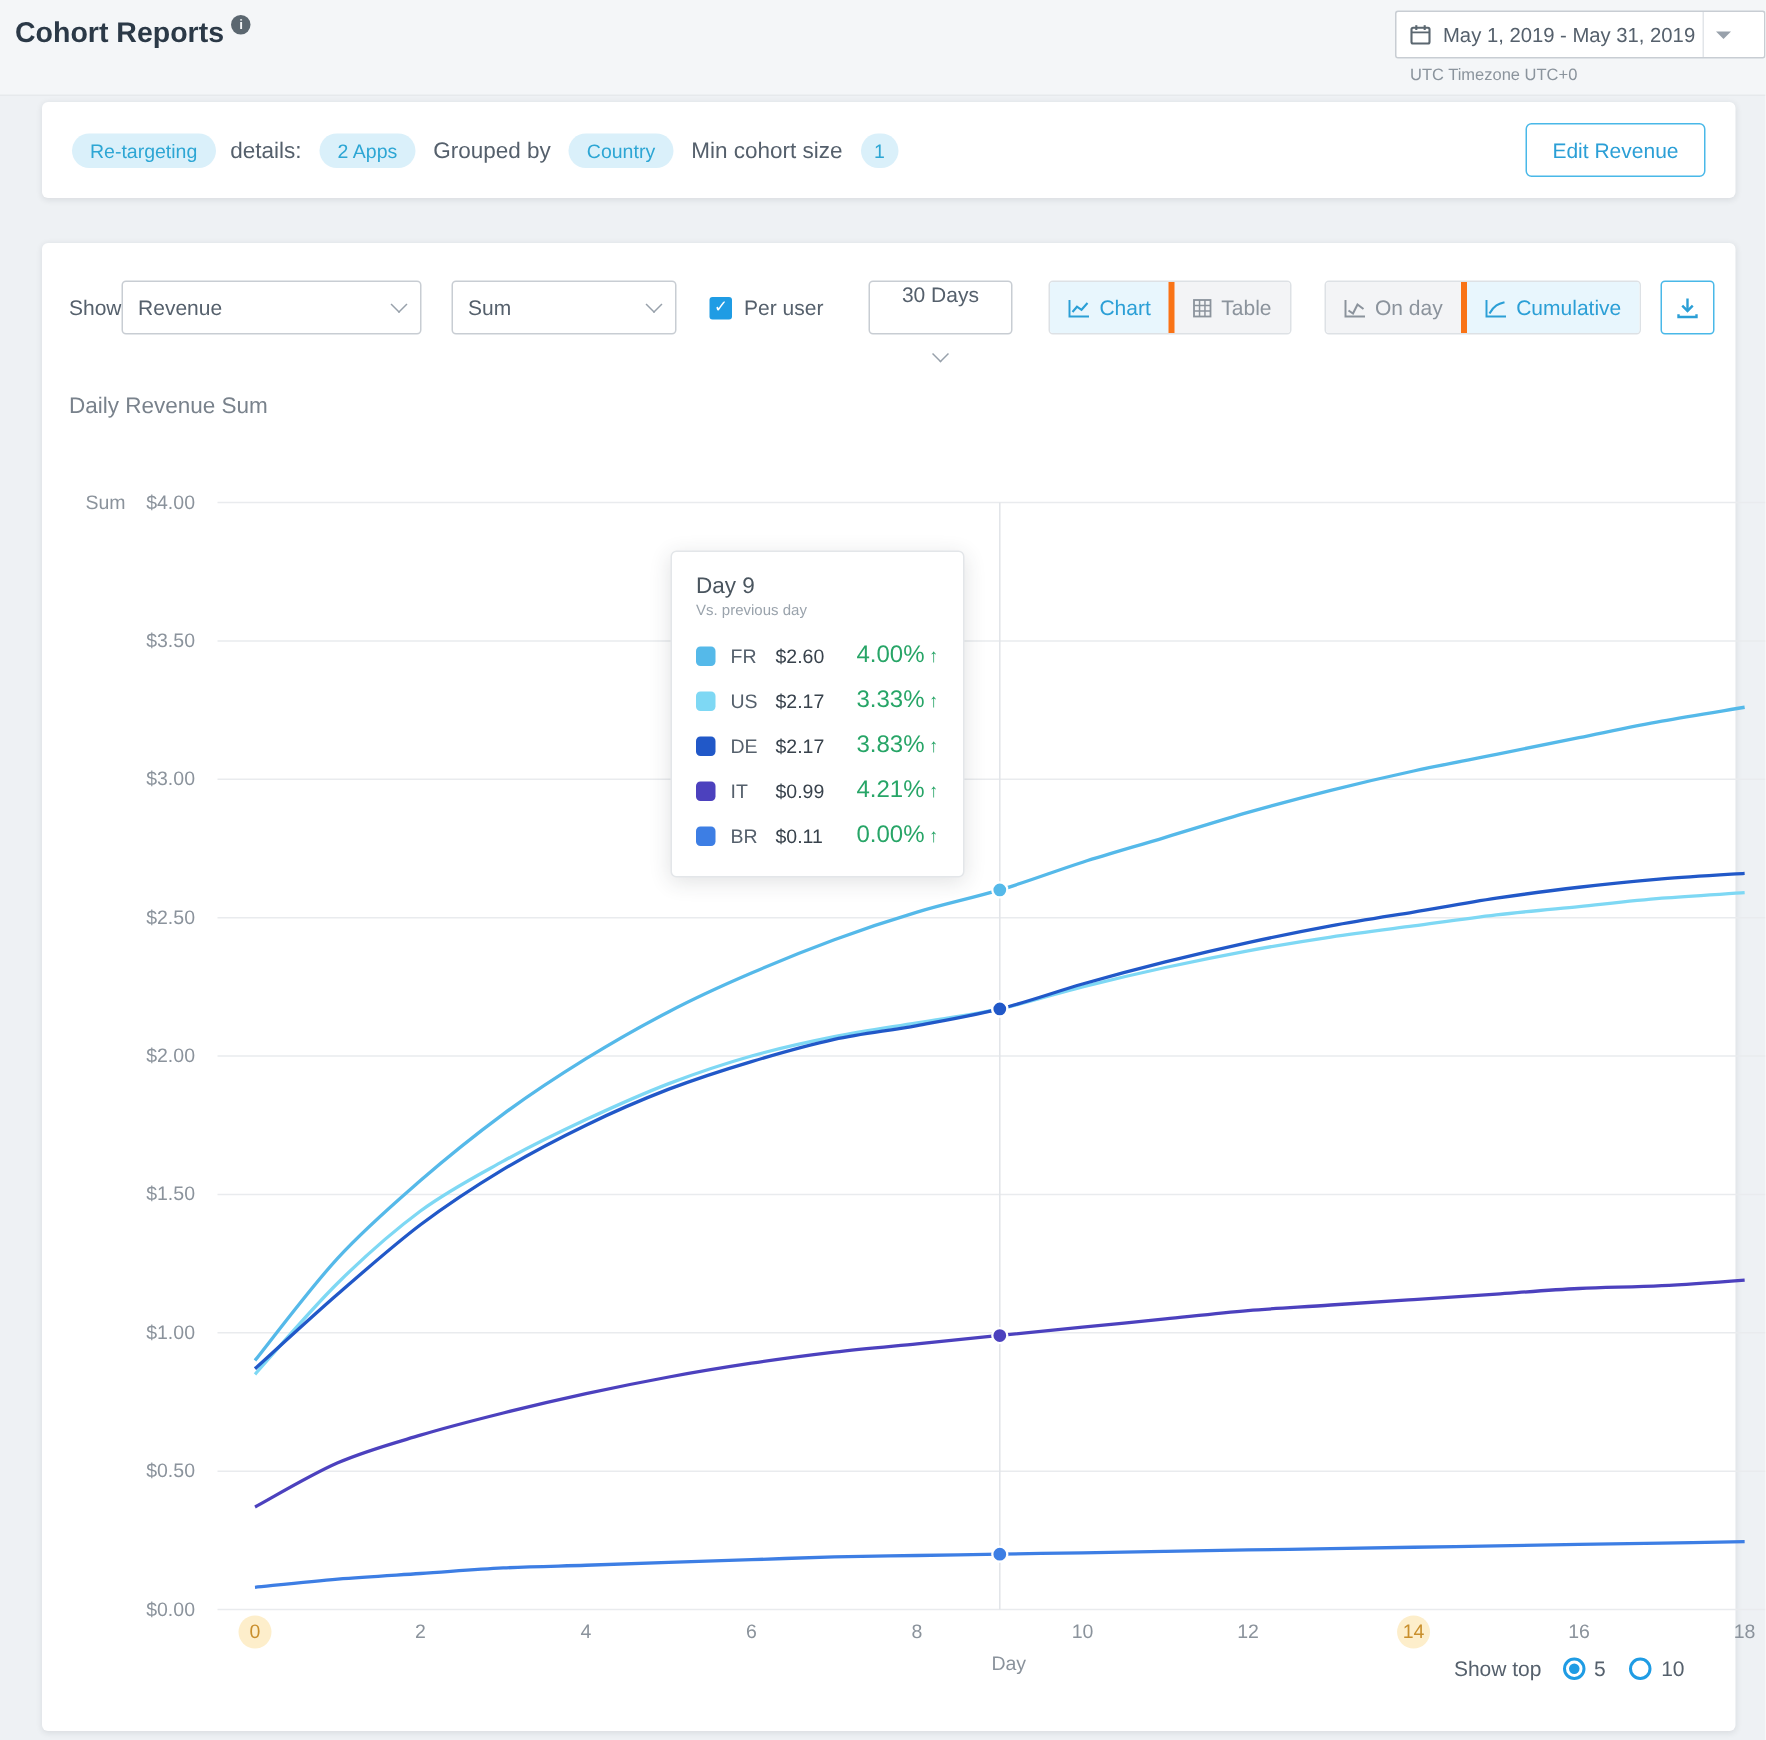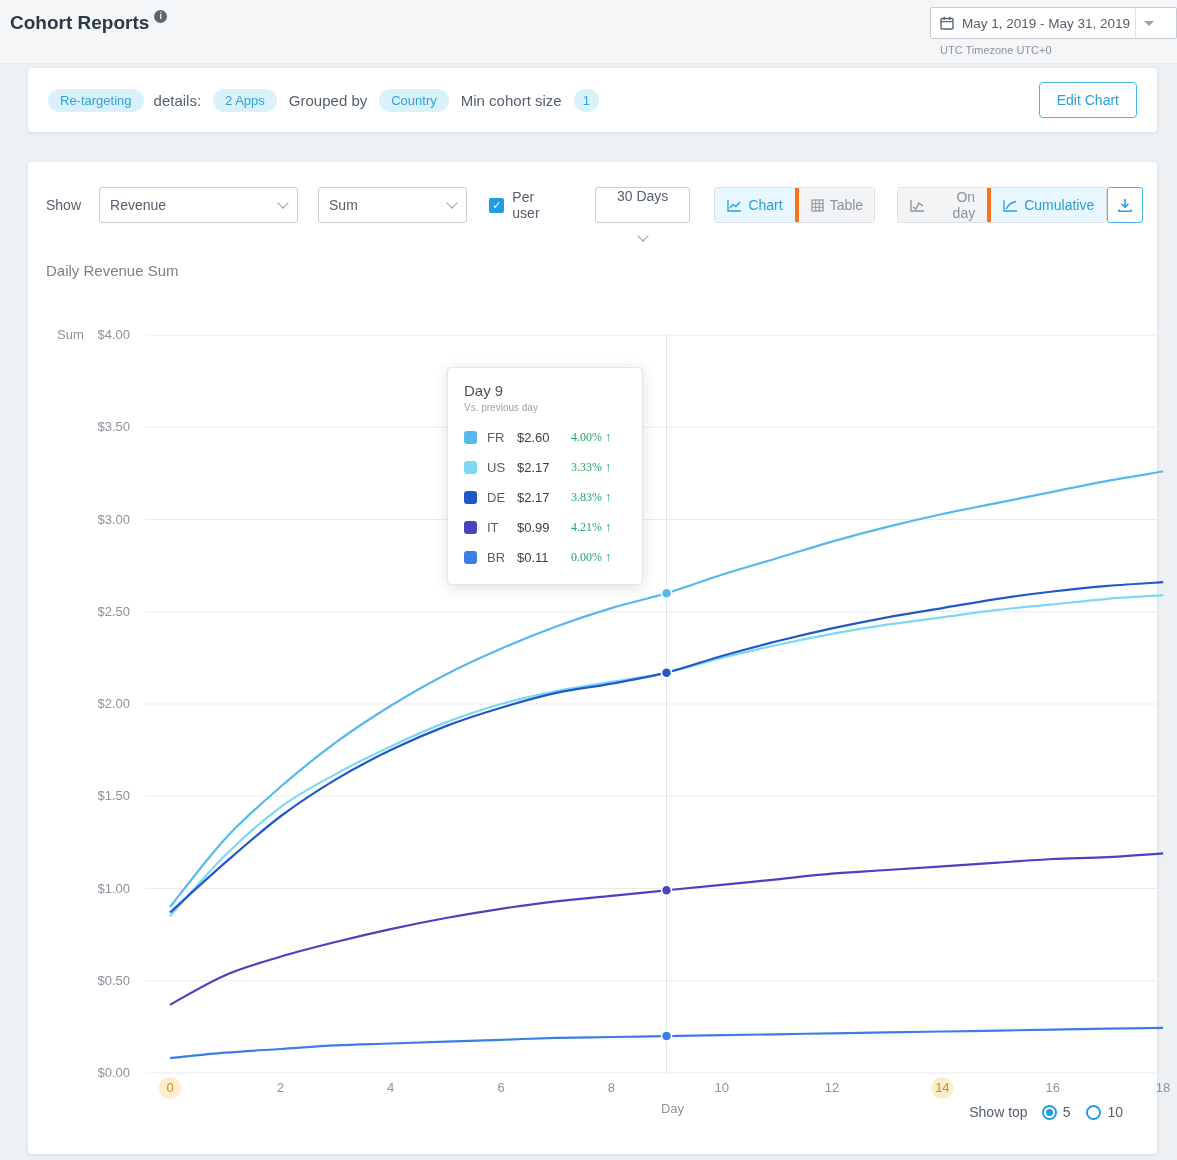--- a/index.html
+++ b/index.html
@@ -29,21 +29,21 @@
   .pill-round { padding:4px 9px; }
   .bar-label { font-size:15px; color:#55606c; margin:0 12px; white-space:nowrap; }
   .bar-label.first { margin-left:10px; }
   .edit-cohort { margin-left:auto; background:#fff; border:1px solid #49b8e8; color:#2b9fd6; border-radius:4px;
     padding:9px 17px; font-size:14px; cursor:pointer; font-family:inherit; }
 
   
   .chart-card { position:absolute; left:28px; right:20px; top:162px; bottom:6px; background:#fff; border-radius:4px;
     box-shadow:0 1px 4px rgba(30,40,50,0.10); }
   .controls { position:absolute; top:24px; left:18px; right:14px; height:38px; display:flex; align-items:center; }
-  .show-label { font-size:14px; color:#55606c; margin-right:18px; }
+  .show-label { font-size:14px; color:#55606c; }
   .select { height:36px; border:1px solid #c8cdd3; border-radius:3px; background:#fff; display:flex; align-items:center;
     justify-content:space-between; padding:0 10px; font-size:14px; color:#55606c; cursor:pointer;gap:32px; }
   .sel-metric { width:200px; margin-right:20px; }
   .sel-agg { width:150px; margin-right:22px; }
   .sel-days { width:96px; margin-right:24px;flex-direction:column; }
   .chev { width:8px; height:8px; border-right:1.5px solid #98a1ab; border-bottom:1.5px solid #98a1ab;
     transform:rotate(45deg); margin-top:-4px; flex:none; }
   .checkbox-wrap { display:flex; align-items:center; margin-right:30px; cursor:pointer; font-size:14px; color:#55606c; }
   .checkbox { width:15px; height:15px; background:#1f9ce4; border-radius:2px; color:#fff; font-size:11px; line-height:15px;
     text-align:center; margin-right:8px; flex:none; }
@@ -64,21 +64,21 @@
 
   
   .tooltip { position:absolute; left:419px; top:205px; width:196px; background:#fff; border:1px solid #e3e6e9; border-radius:4px;
     box-shadow:0 3px 14px rgba(40,50,60,0.14); padding:14px 16px 12px; z-index:5; }
   .tt-title { font-size:15px; color:#4a555f; }
   .tt-sub { font-size:10px; color:#9aa3ac; margin-top:3px; margin-bottom:9px; }
   .tt-row { display:flex; align-items:center; height:30px; font-size:13px; }
   .tt-swatch { width:13px; height:13px; border-radius:3px; margin-right:10px; flex:none; }
   .tt-code { width:30px; color:#55606c; }
   .tt-val { width:48px; color:#38424c; }
-  .tt-chg { color:#27a567; margin-left:6px; font-size:12px;font-family:Liberation Serif, serif; }
+  .tt-chg { color:#27a567; margin-left:6px; font-size:16px; }
   .tt-arrow { color:#27a567; font-size:12.5px; margin-left:3px; font-weight:700; }
 
   
   .showtop { position:absolute; top:942px; right:18px; display:flex; align-items:center; font-size:14px; color:#55606c; z-index:4; }
   .showtop .lbl { margin-right:14px; }
   .radio { width:15px; height:15px; border-radius:50%; border:2px solid #1f9ce4; position:relative; margin-right:6px; cursor:pointer; flex:none; }
   .radio.sel::after { content:''; position:absolute; left:2px; top:2px; right:2px; bottom:2px; background:#1f9ce4; border-radius:50%; }
   .radio-label { margin-right:16px; }
 </style>
 </head>
@@ -106,21 +106,21 @@
 </div>
 
 <div class="cohort-card">
   <span class="pill">Re-targeting</span>
   <span class="bar-label first">details:</span>
   <span class="pill">2 Apps</span>
   <span class="bar-label">Grouped by</span>
   <span class="pill">Country</span>
   <span class="bar-label">Min cohort size</span>
   <span class="pill pill-round">1</span>
-  <button class="edit-cohort">Edit Chart</button>
+  <button class="edit-cohort">Edit Revenue</button>
 </div>
 
 <div class="chart-card">
 
   <div class="controls">
     <span class="show-label">Show</span>
 
     <div class="select sel-metric">
       <span>Revenue</span>
       <span class="chev"></span>

